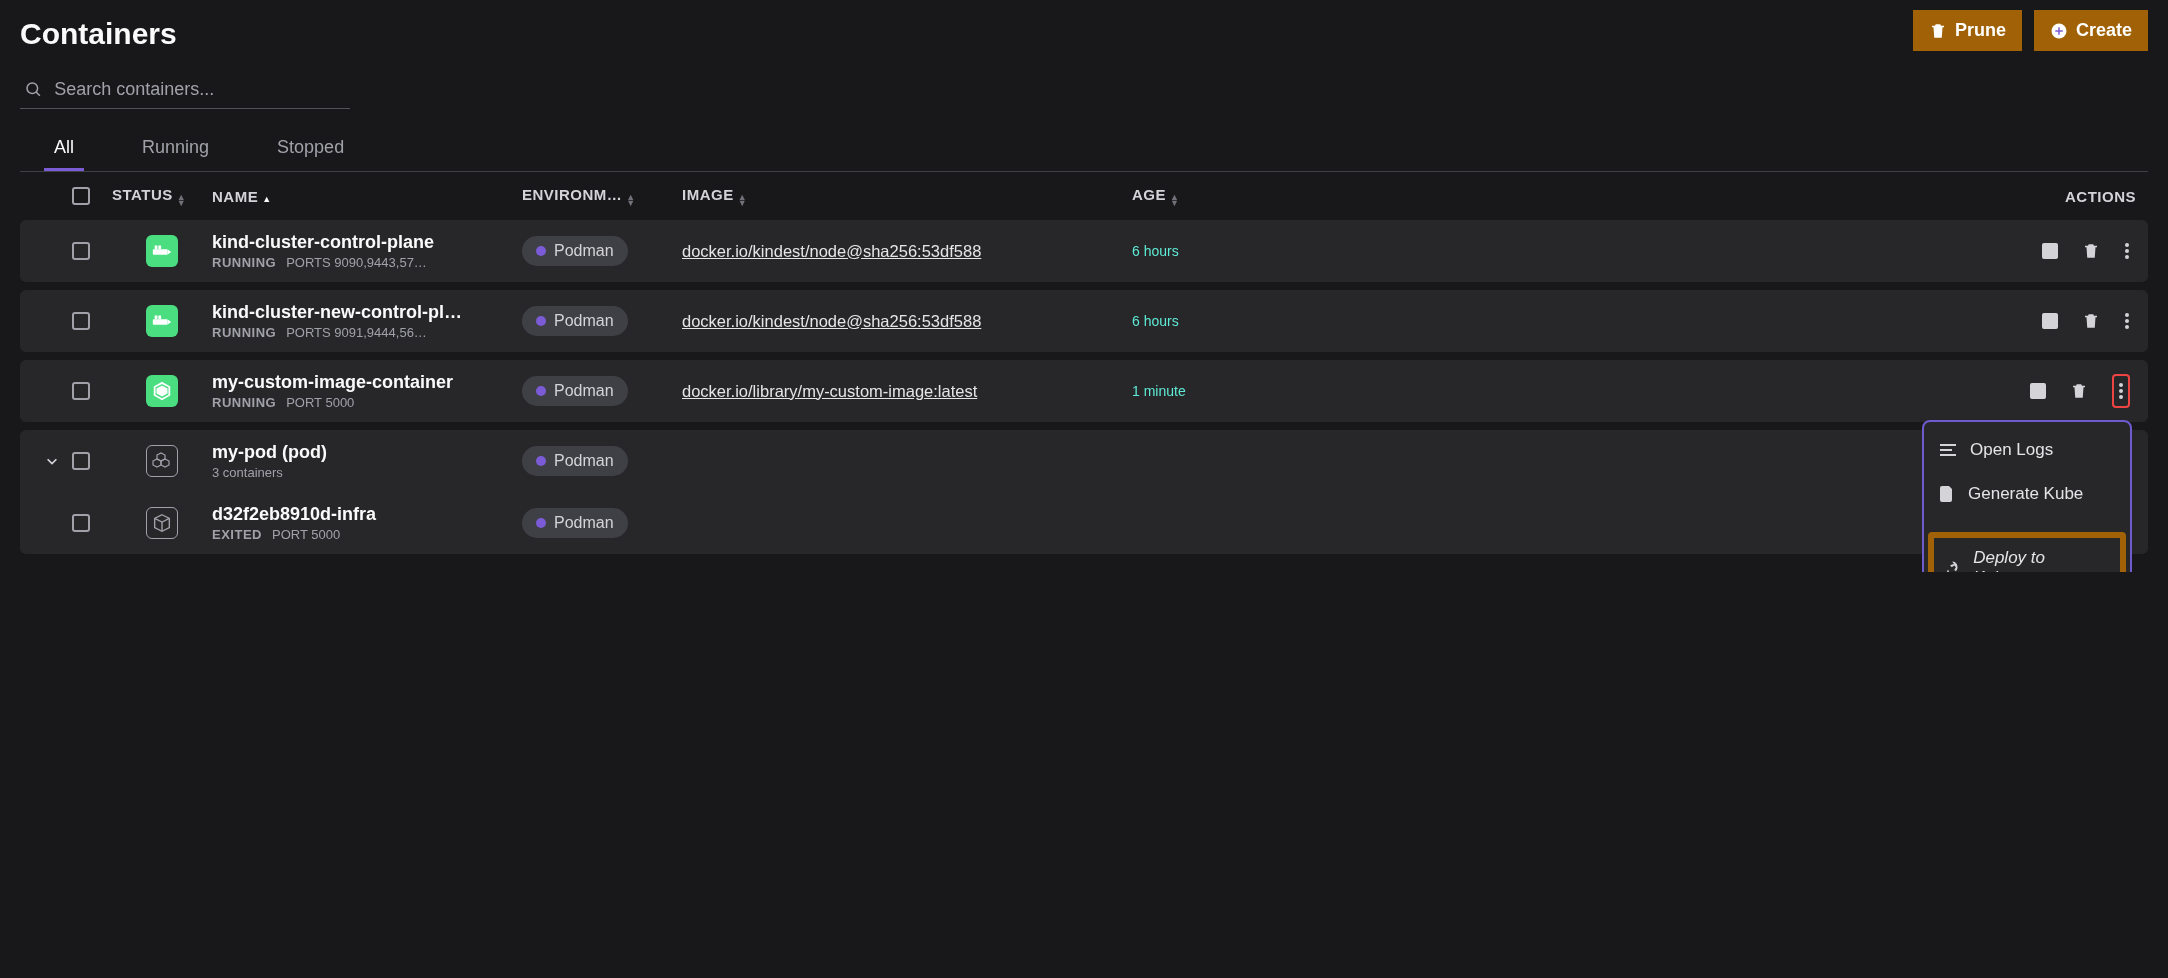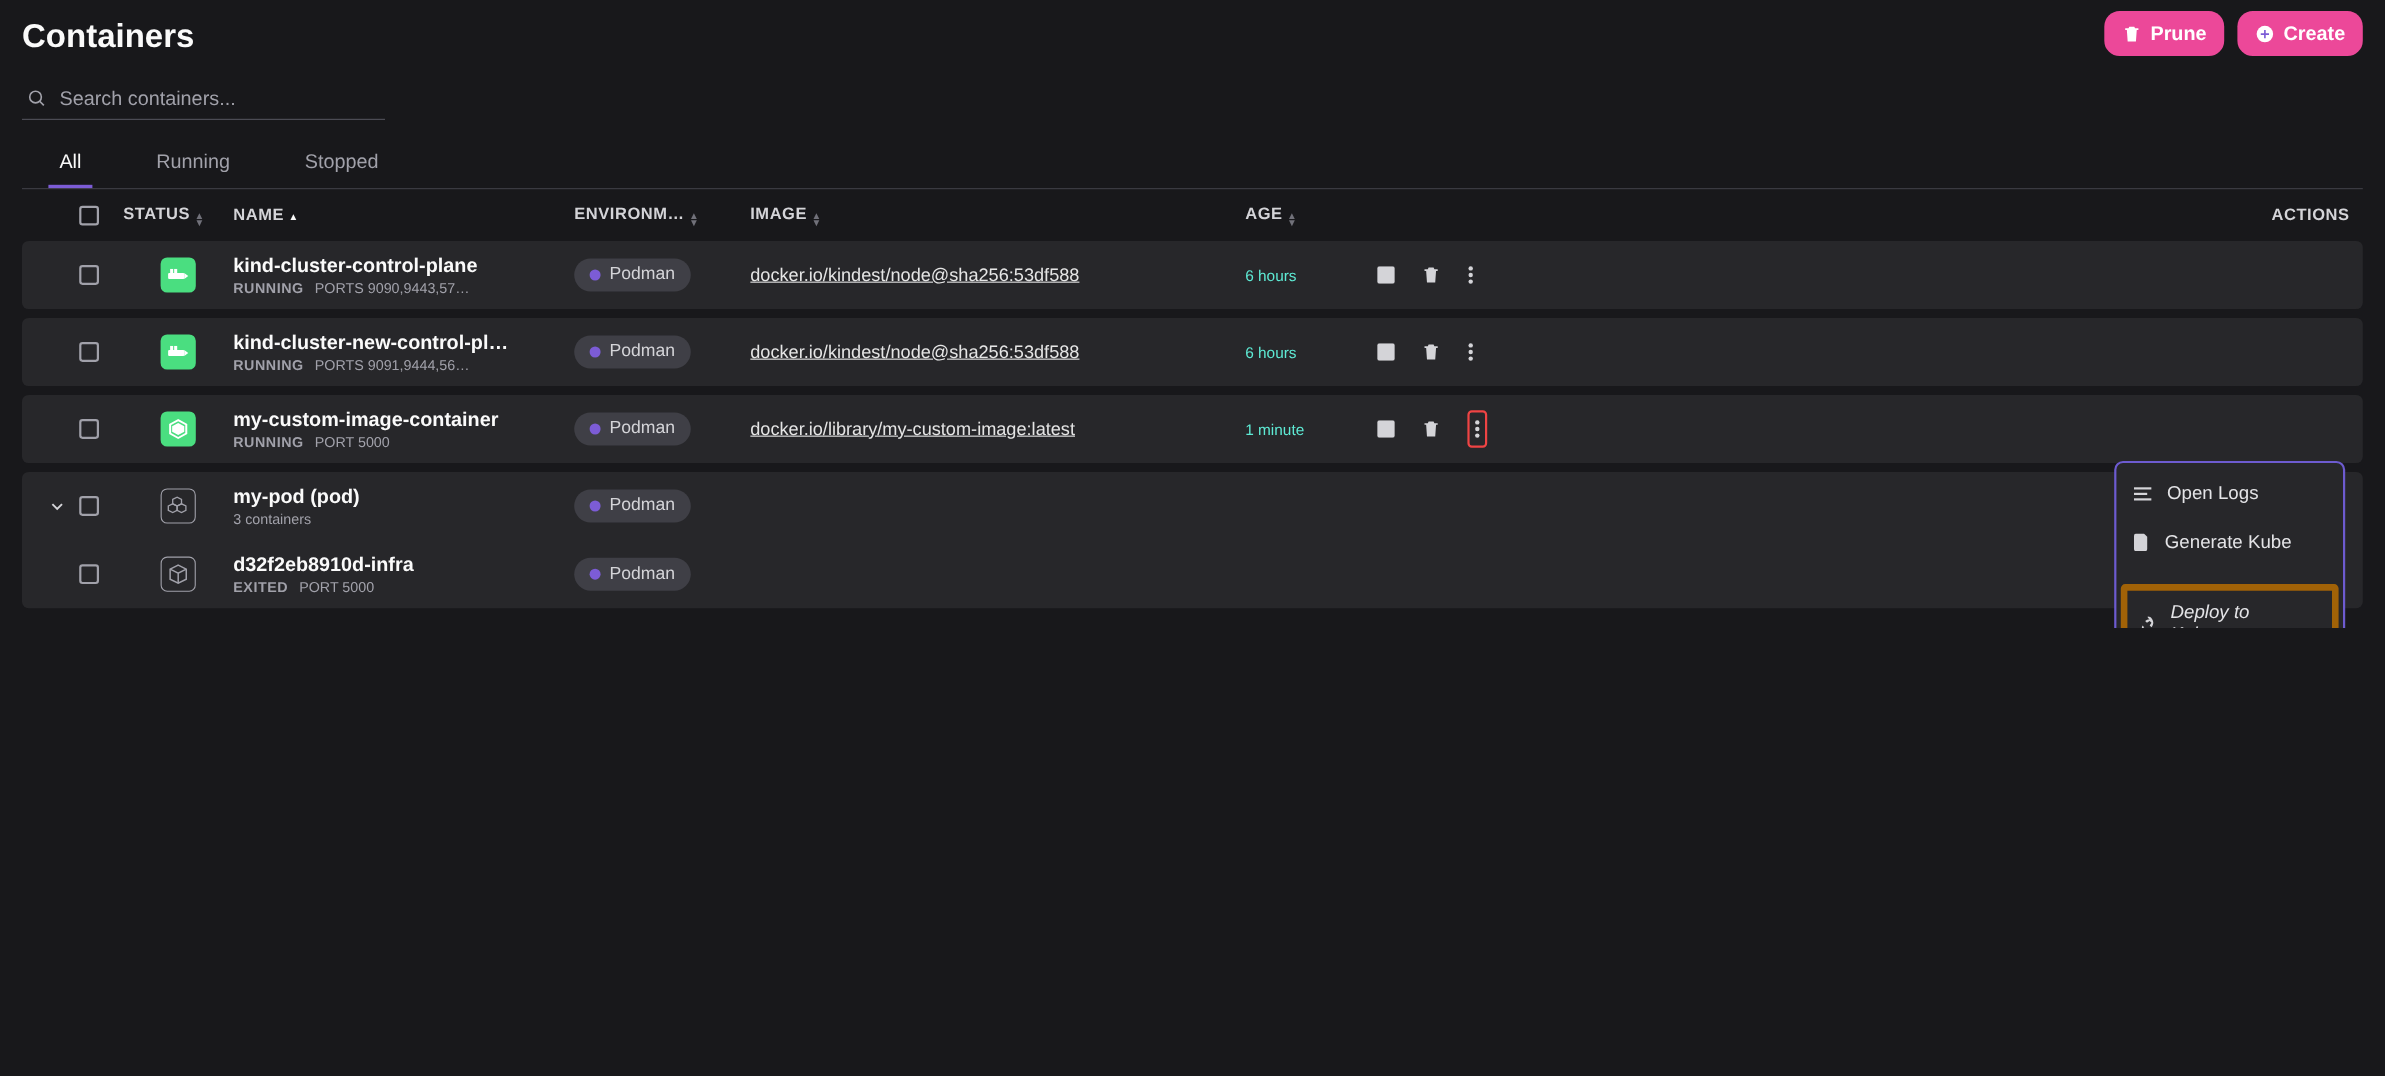--- a/index.html
+++ b/index.html
@@ -12,25 +12,25 @@
 .page { padding: 10px 20px; }
 .header {
   display: flex;
   justify-content: space-between;
   align-items: flex-end;
   margin-bottom: 20px;
 }
 .title { font-size: 30px; font-weight: 700; color: #fafafa; }
 .header-buttons { display: flex; gap: 12px; }
 .btn-purple {
-  background: #ec4899;
+  background: #a16207;
   color: #fff;
   border: none;
   padding: 10px 16px;
-  border-radius: 14px;
+  border-radius: 0;
   font-size: 18px;
   font-weight: 600;
   display: flex;
   align-items: center;
   gap: 8px;
   cursor: pointer;
 }
 .search-wrap {
   display: flex;
   gap: 12px;
@@ -111,21 +111,21 @@
   gap: 8px;
   background: #3f3f46;
   border-radius: 16px;
   padding: 6px 14px;
   color: #d4d4d8;
   font-size: 16px;
 }
 .badge .dot { width: 10px; height: 10px; border-radius: 50%; background: #7c5cd6; }
 .image-cell { font-size: 16.5px; color: #e5e5e5; white-space:nowrap; overflow:hidden; text-overflow:ellipsis;text-decoration:underline; }
 .age-cell { font-size: 14px; color: #5eead4; }
-.actions-cell { display: flex; gap: 24px; align-items:center; padding-right:6px; position:relative;}
+.actions-cell { display: flex; justify-content: flex-end; gap: 24px; align-items:center; padding-right:6px; position:relative;}
 .action-icon { cursor: pointer; color: #d4d4d8; }
 .kebab-highlight { border: 2px solid #ef4444; border-radius:4px; padding: 6px 4px; }
 
 .context-menu {
   position: absolute;
   top: 46px;
   right: 4px;
   background: #27272a;
   border: 2px solid #6d5bd0;
   border-radius: 8px;

